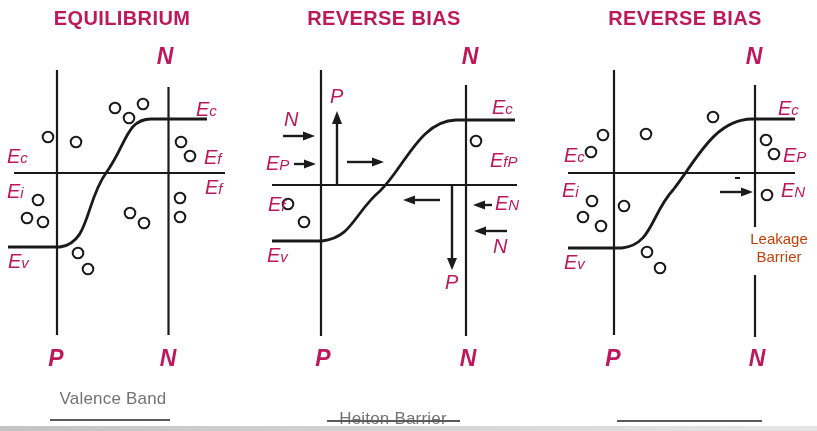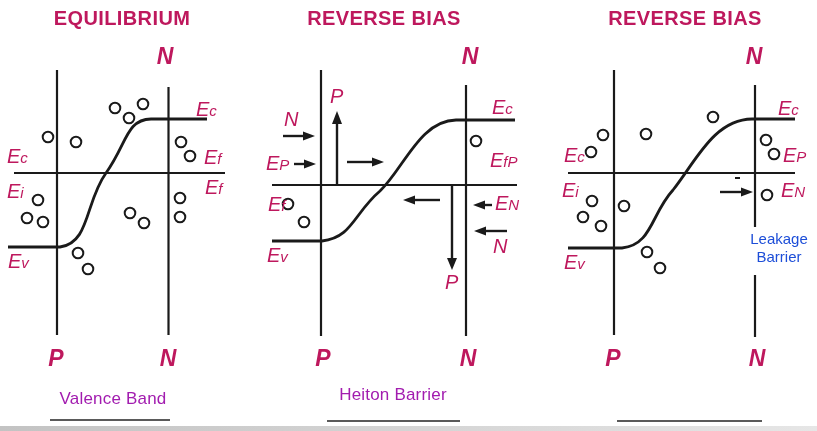--- a/index.html
+++ b/index.html
@@ -4,23 +4,23 @@
 <style>
   html,body{margin:0;padding:0;background:#fff;}
   .stage{position:relative;width:817px;height:431px;background:#ffffff;overflow:hidden;
          font-family:"Liberation Sans",sans-serif;color:#111;}
   svg{position:absolute;left:0;top:0;}
   .lbl{position:absolute;white-space:nowrap;color:#be185d;line-height:1;}
   .title{font-weight:bold;font-size:20px;letter-spacing:.4px;transform:translateX(-50%);}
   .elabel{font-style:italic;font-size:15px;font-weight:500;}
   .elabel::first-letter{font-size:20px;}
   .bign{font-weight:bold;font-style:italic;font-size:23px;transform:translateX(-50%);}
-  .caption{font-size:17px;letter-spacing:.2px;transform:translateX(-50%);color:#a21caf;}
+  .caption{font-size:17px;letter-spacing:.2px;transform:translateX(-50%);color:#737373;}
   .cap-underline{position:absolute;height:1.6px;background:#5a5a5a;}
-  .annotation{position:absolute;width:70px;text-align:center;font-size:15px;line-height:18px;color:#1d4ed8;}
+  .annotation{position:absolute;width:70px;text-align:center;font-size:15px;line-height:18px;color:#c2410c;}
   .bottom-band{position:absolute;left:0;bottom:0;width:100%;height:5px;
                background:linear-gradient(to right,#c3c3c3 0%,#d6d6d6 55%,#e6e6e6 100%);}
 </style>
 </head>
 <body>
 
 <div class="stage">
 
   <svg width="817" height="431" viewBox="0 0 817 431">
     <g stroke="#1a1a1a" fill="none">
@@ -130,21 +130,21 @@
   <div class="lbl elabel" style="left:266px;top:153px;">EP</div>
   <div class="lbl elabel" style="left:268px;top:194px;">Ef</div>
   <div class="lbl elabel" style="left:267px;top:245px;">Ev</div>
   <div class="lbl elabel" style="left:492px;top:97px;">Ec</div>
   <div class="lbl elabel" style="left:490px;top:150px;">EfP</div>
   <div class="lbl elabel" style="left:495px;top:193px;">EN</div>
   <div class="lbl elabel" style="left:493px;top:236px;">N</div>
   <div class="lbl elabel" style="left:445px;top:272px;">P</div>
   <div class="lbl bign" style="left:323px;top:347px;">P</div>
   <div class="lbl bign" style="left:468px;top:347px;">N</div>
-  <div class="lbl caption" style="left:393px;top:386px;">Heiton Barrier</div>
+  <div class="lbl caption" style="left:393px;top:410px;">Heiton Barrier</div>
   <div class="cap-underline" style="left:327px;top:420px;width:133px;"></div>
 
   <div class="lbl title" style="left:685px;top:8px;">REVERSE BIAS</div>
   <div class="lbl bign" style="left:754px;top:45px;">N</div>
   <div class="lbl elabel" style="left:564px;top:145px;">Ec</div>
   <div class="lbl elabel" style="left:562px;top:180px;">Ei</div>
   <div class="lbl elabel" style="left:564px;top:252px;">Ev</div>
   <div class="lbl elabel" style="left:778px;top:98px;">Ec</div>
   <div class="lbl elabel" style="left:783px;top:145px;">EP</div>
   <div class="lbl elabel" style="left:781px;top:180px;">EN</div>

